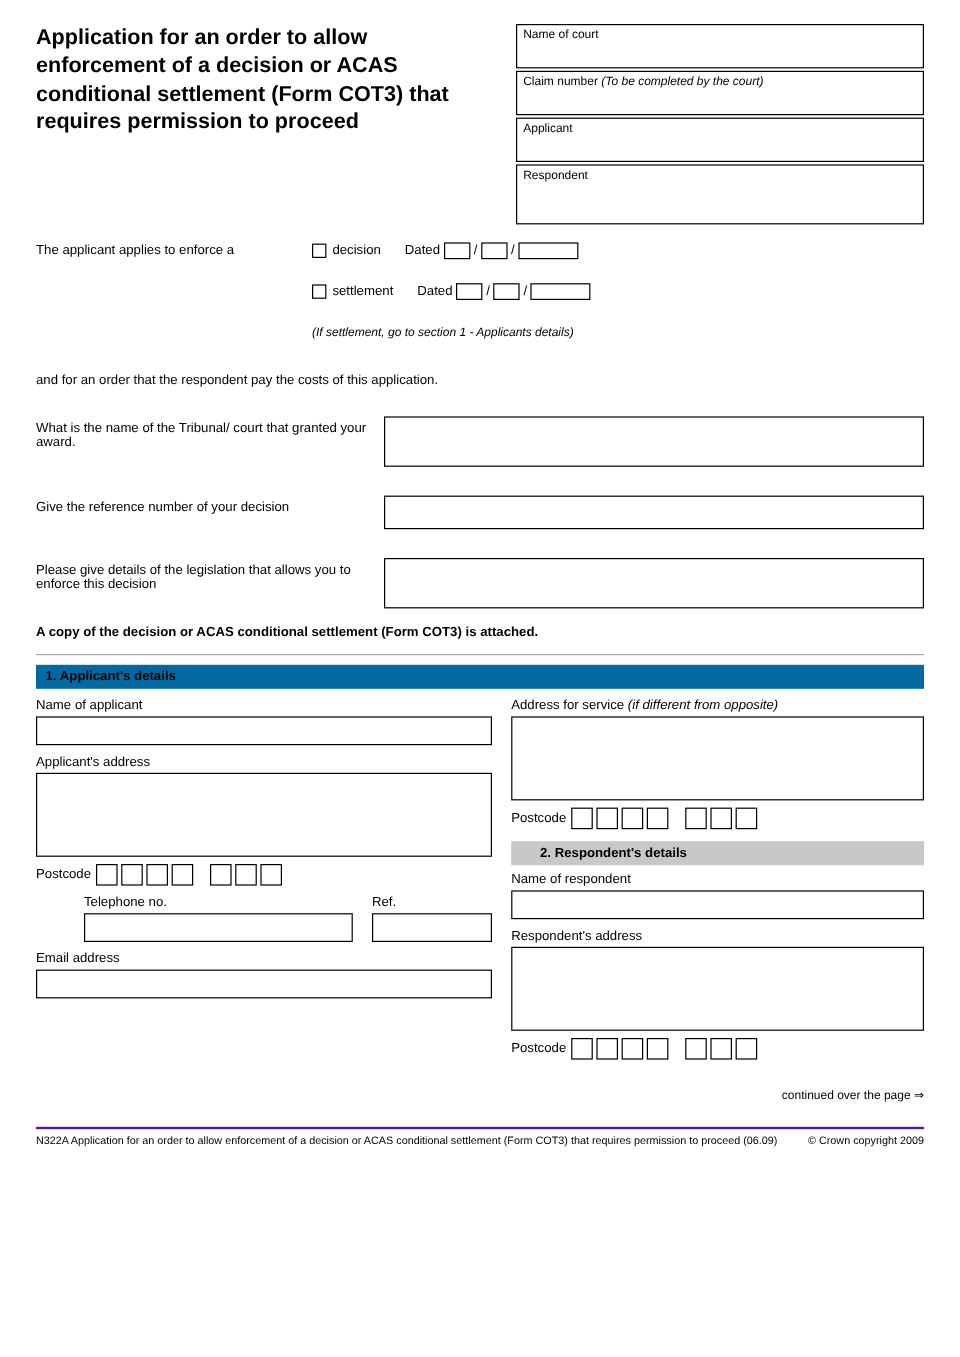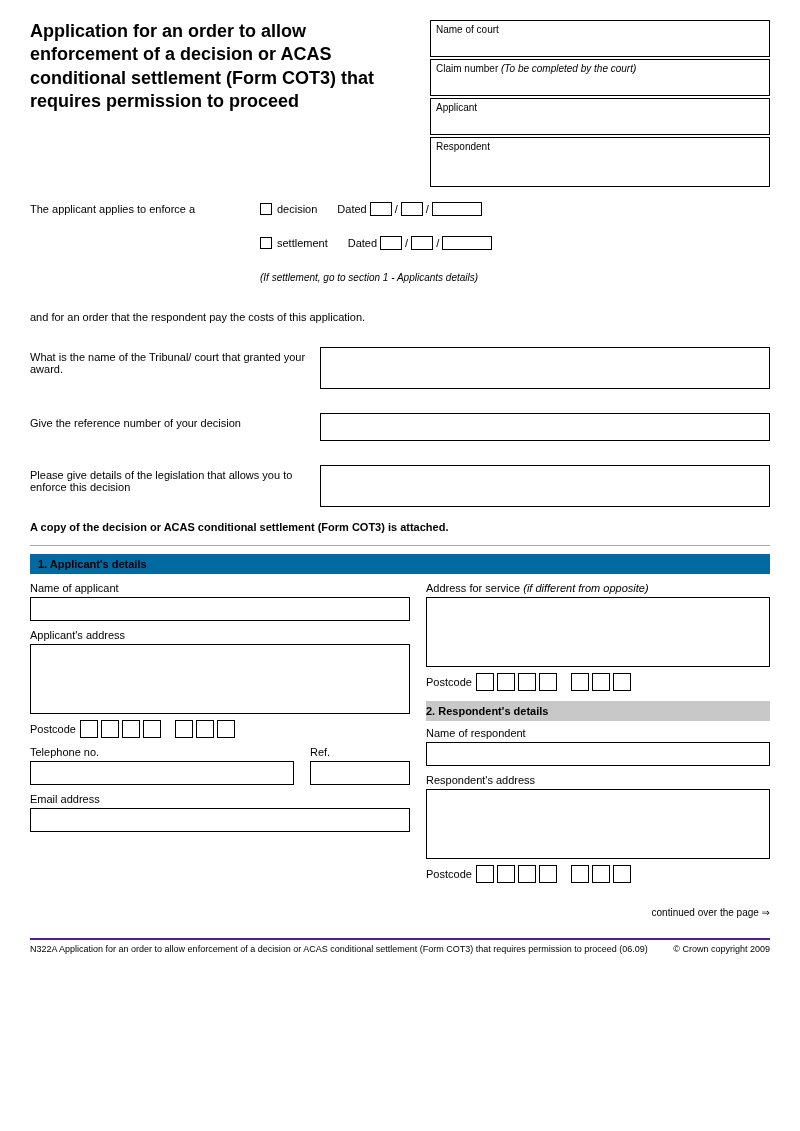--- a/index.html
+++ b/index.html
@@ -178,29 +178,30 @@
       width: 18px;
       height: 18px;
       display: inline-block;
     }
     .pc-spacer { width: 6px; }
 
     .tel-ref-row {
       display: flex;
       gap: 16px;
       margin-top: 8px;
+      margin-left: 40px;
     }
     .tel-group { flex: 1; }
     .ref-group { flex: 0 0 100px; }
 
     .email-group { margin-top: 8px; }
 
     .section2-header {
       background: #c8c8c8;
-      padding: 4px 0;
+      padding: 4px 24px;
       font-weight: bold;
       font-size: 11px;
       margin-top: 10px;
       margin-bottom: 6px;
     }
 
     .footer-bar {
       border-top: 2px solid #4c1d95;
       margin-top: 20px;
       padding-top: 4px;

